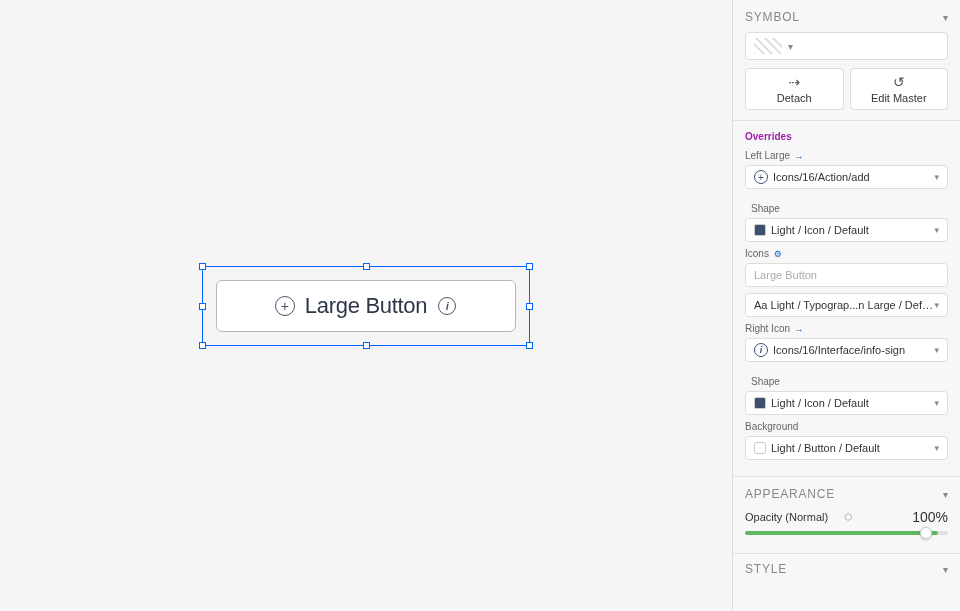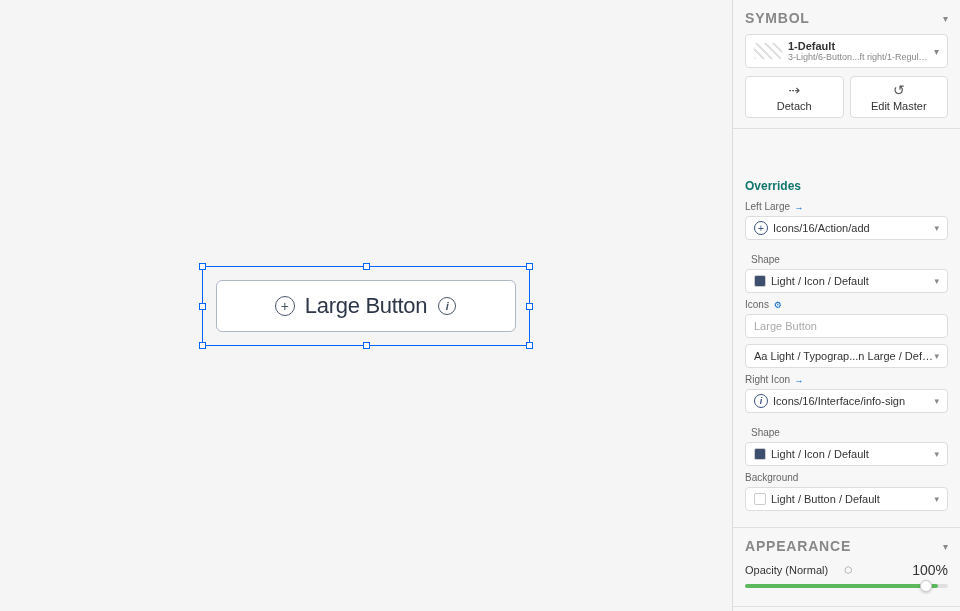--- a/index.html
+++ b/index.html
@@ -92,22 +92,22 @@
     }
 
     .section-header {
       display: flex;
       align-items: center;
       justify-content: space-between;
       margin-bottom: 8px;
     }
 
     .section-title {
-      font-size: 14px;
-      font-weight: 700;
+      font-size: 12px;
+      font-weight: 400;
       color: #888;
       letter-spacing: 0.8px;
       text-transform: uppercase;
       text-align: right;
     }
 
     .chevron-icon {
       color: #888;
       font-size: 10px;
     }
@@ -183,25 +183,24 @@
       gap: 2px;
     }
 
     .action-btn-icon {
       font-size: 14px;
       color: #555;
     }
 
     
     .overrides-title {
-      font-size: 12px;
+      font-size: 10px;
       font-weight: 600;
-      color: #0f766e;
+      color: #a21caf;
       margin-bottom: 8px;
-      margin-top: 40px;
     }
 
     .field-label {
       font-size: 10px;
       color: #666;
       margin-bottom: 4px;
       display: flex;
       align-items: center;
       gap: 4px;
     }
@@ -448,24 +447,20 @@
 <div class="right-panel">
 
   <div class="panel-section">
     <div class="section-header">
       <span class="section-title">SYMBOL</span>
       <span class="chevron-icon">▾</span>
     </div>
 
     <div class="symbol-row">
       <div class="symbol-preview"></div>
-      <div class="symbol-info">
-        <div class="symbol-name">1-Default</div>
-        <div class="symbol-path">3-Light/6-Button...ft right/1-Regular/</div>
-      </div>
       <span class="symbol-chevron">▾</span>
     </div>
 
     <div class="button-row">
       <button class="action-btn">
         <span class="action-btn-icon">⇢</span>
         <span>Detach</span>
       </button>
       <button class="action-btn">
         <span class="action-btn-icon">↺</span>

